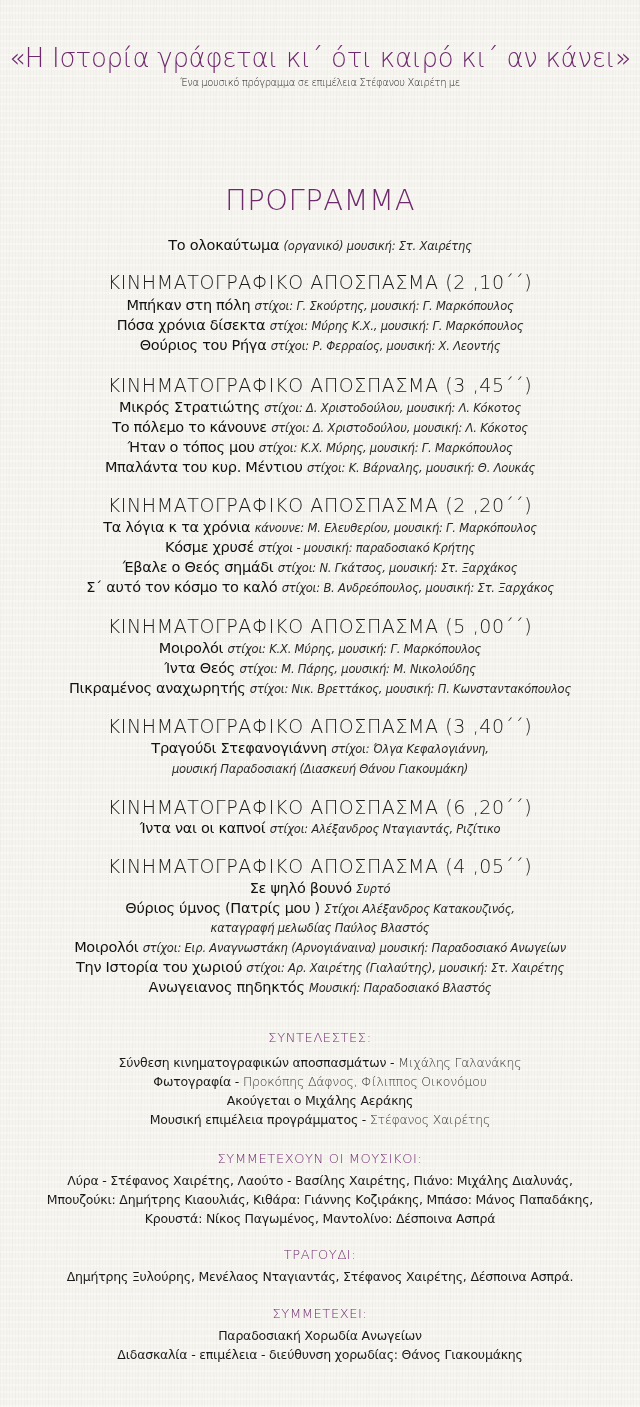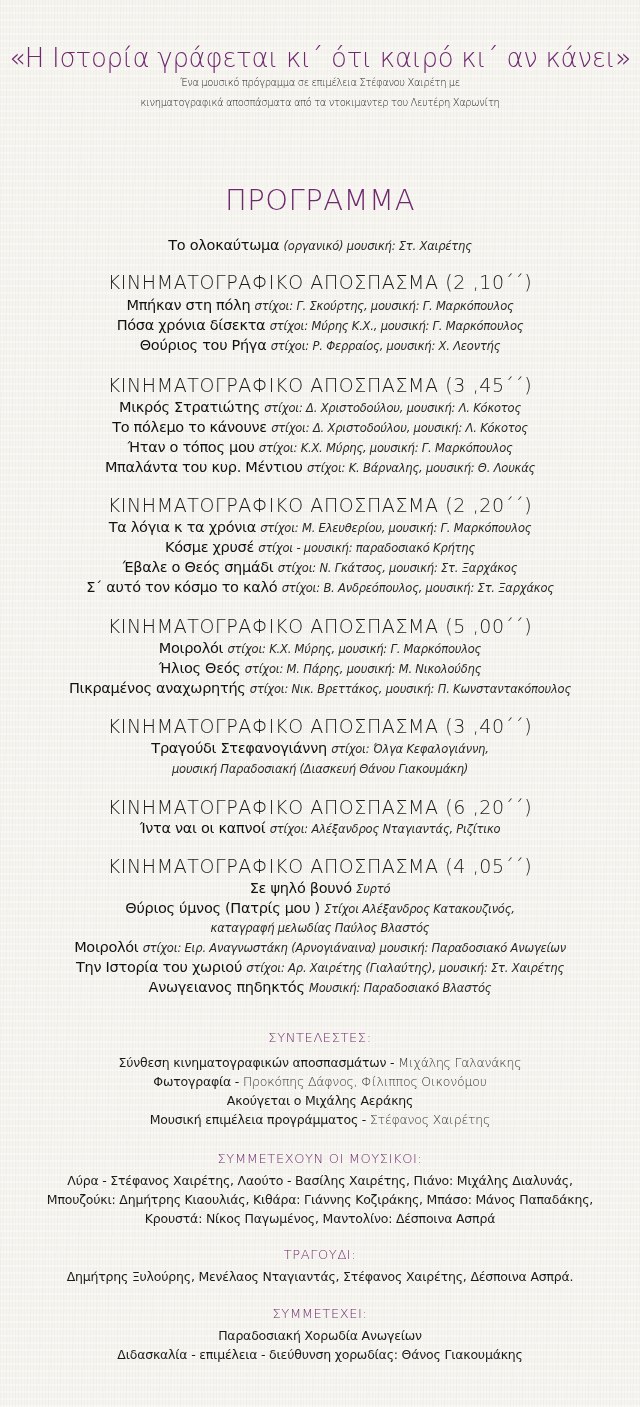--- a/index.html
+++ b/index.html
@@ -60,21 +60,20 @@
     .credit-line .name { color: #333; font-weight: 300; }
   </style>
 </head>
 <body>
 
 <div class="page">
 
   <div class="title purple">«Η Ιστορία γράφεται κι΄ ότι καιρό κι΄ αν κάνει»</div>
   <div class="intro">
     <div>Ένα μουσικό πρόγραμμα σε επιμέλεια Στέφανου Χαιρέτη με</div>
-    <div>κινηματογραφικά αποσπάσματα  από τα ντοκιμαντερ του Λευτέρη Χαρωνίτη</div>
   </div>
 
   <div class="heading-main purple">ΠΡΟΓΡΑΜΜΑ</div>
 
   <div class="line" style="top:235px">
     <span class="song">Το ολοκαύτωμα</span>
     <span class="credit">(οργανικό) μουσική: Στ. Χαιρέτης</span>
   </div>
 
   <div class="clip-heading" style="top:270px">ΚΙΝΗΜΑΤΟΓΡΑΦΙΚΟ ΑΠΟΣΠΑΣΜΑ (2 ,10΄΄)</div>
@@ -105,42 +104,42 @@
     <span class="credit">στίχοι: Κ.Χ. Μύρης, μουσική: Γ. Μαρκόπουλος</span>
   </div>
   <div class="line" style="top:457px">
     <span class="song">Μπαλάντα του κυρ. Μέντιου</span>
     <span class="credit">στίχοι: Κ. Βάρναλης, μουσική: Θ. Λουκάς</span>
   </div>
 
   <div class="clip-heading" style="top:493px">ΚΙΝΗΜΑΤΟΓΡΑΦΙΚΟ ΑΠΟΣΠΑΣΜΑ (2 ,20΄΄)</div>
   <div class="line" style="top:517px">
     <span class="song">Τα λόγια κ τα χρόνια</span>
-    <span class="credit">στίχοι: Μ. Ελευθερίου, μουσική: Γ. Μαρκόπουλος</span>
+    <span class="credit">κάνουνε: Μ. Ελευθερίου, μουσική: Γ. Μαρκόπουλος</span>
   </div>
   <div class="line" style="top:537px">
     <span class="song">Κόσμε χρυσέ</span>
     <span class="credit">στίχοι - μουσική: παραδοσιακό Κρήτης</span>
   </div>
   <div class="line" style="top:557px">
     <span class="song">Έβαλε ο Θεός σημάδι</span>
     <span class="credit">στίχοι: Ν. Γκάτσος, μουσική: Στ. Ξαρχάκος</span>
   </div>
   <div class="line" style="top:577px">
     <span class="song">Σ΄ αυτό τον κόσμο το καλό</span>
     <span class="credit">στίχοι: Β. Ανδρεόπουλος, μουσική: Στ. Ξαρχάκος</span>
   </div>
 
   <div class="clip-heading" style="top:614px">ΚΙΝΗΜΑΤΟΓΡΑΦΙΚΟ ΑΠΟΣΠΑΣΜΑ (5 ,00΄΄)</div>
   <div class="line" style="top:638px">
     <span class="song">Μοιρολόι</span>
     <span class="credit">στίχοι: Κ.Χ. Μύρης, μουσική: Γ. Μαρκόπουλος</span>
   </div>
   <div class="line" style="top:658px">
-    <span class="song">Ήλιος Θεός</span>
+    <span class="song">Ίντα Θεός</span>
     <span class="credit">στίχοι: Μ. Πάρης, μουσική: Μ. Νικολούδης</span>
   </div>
   <div class="line" style="top:678px">
     <span class="song">Πικραμένος αναχωρητής</span>
     <span class="credit">στίχοι: Νικ. Βρεττάκος, μουσική: Π. Κωνσταντακόπουλος</span>
   </div>
 
   <div class="clip-heading" style="top:714px">ΚΙΝΗΜΑΤΟΓΡΑΦΙΚΟ ΑΠΟΣΠΑΣΜΑ (3 ,40΄΄)</div>
   <div class="line" style="top:738px">
     <span class="song">Τραγούδι Στεφανογιάννη</span>

